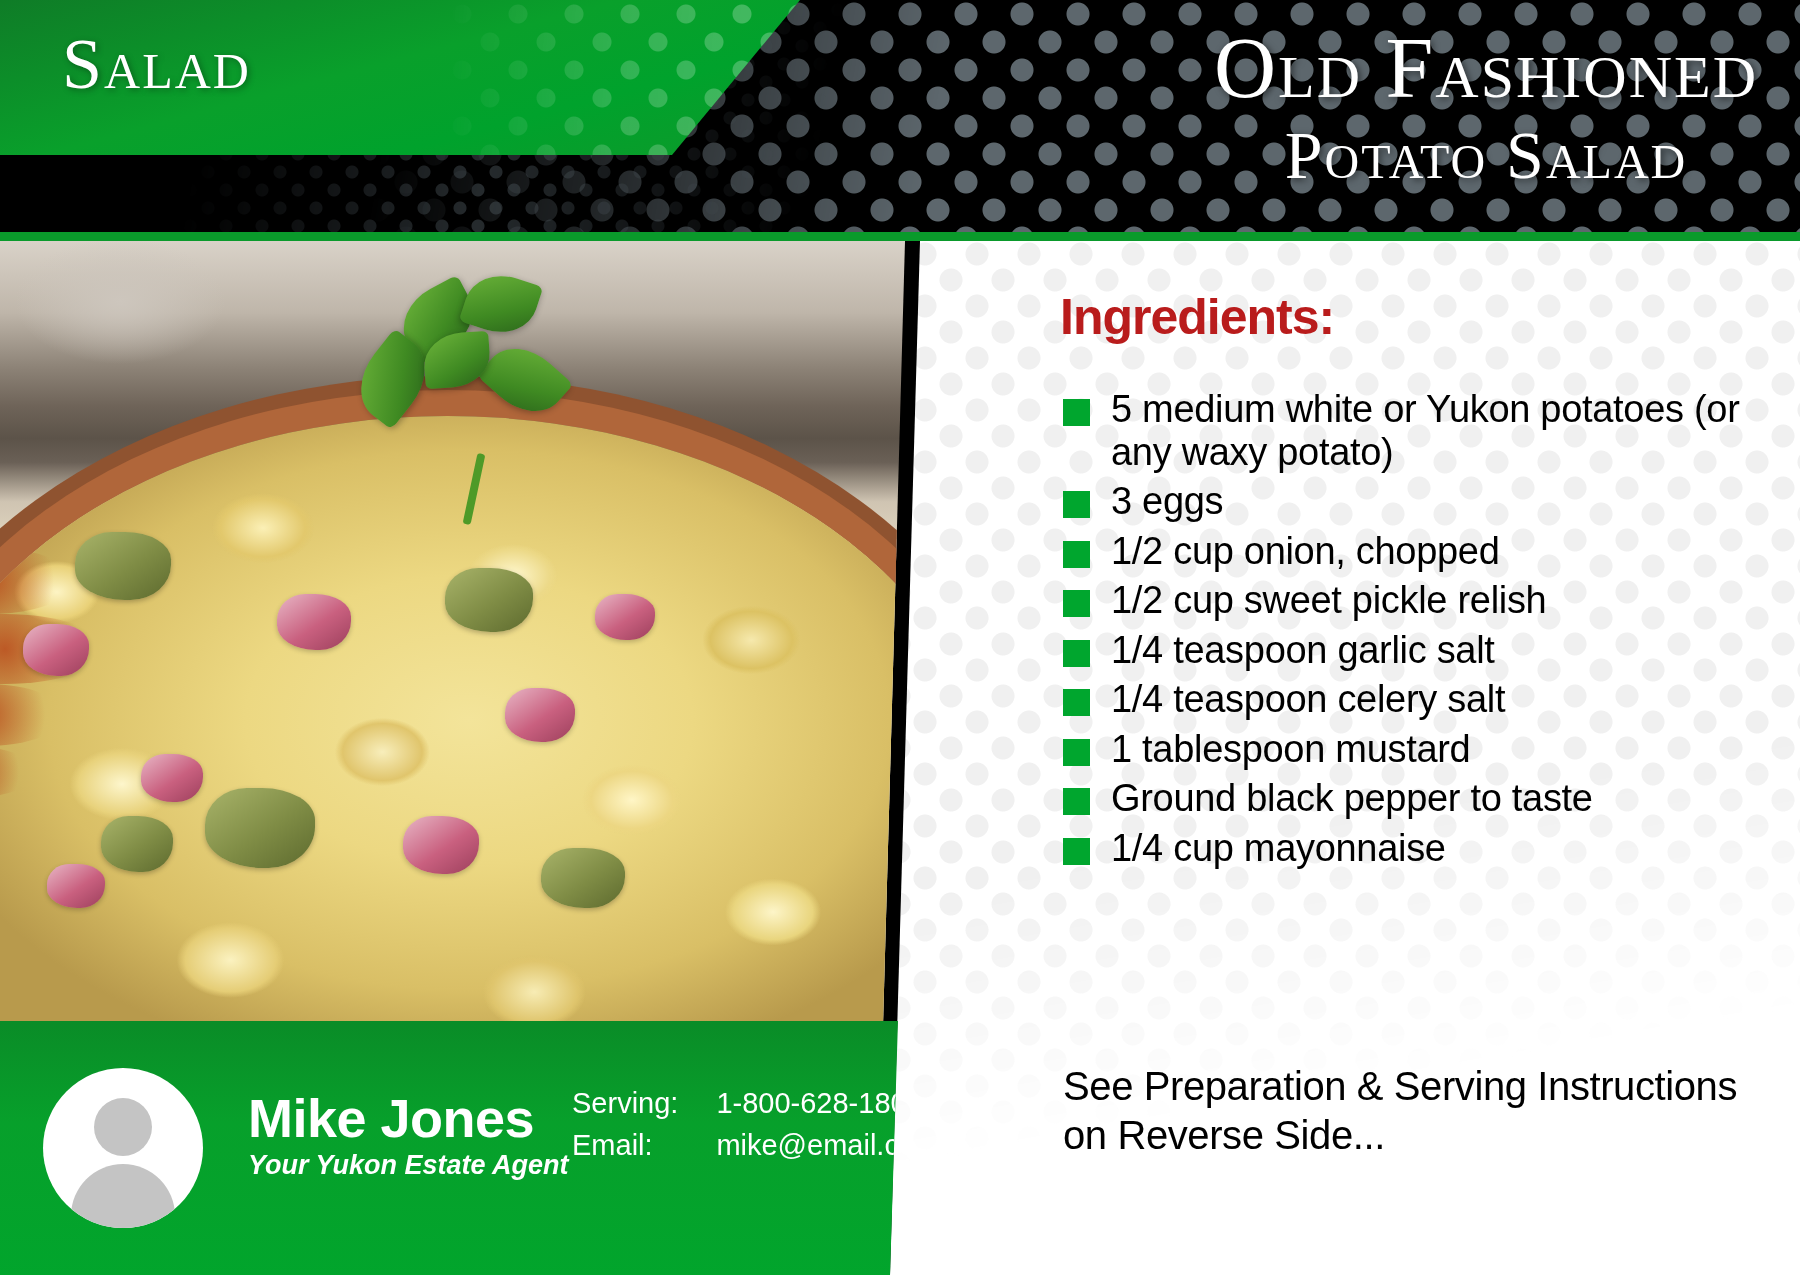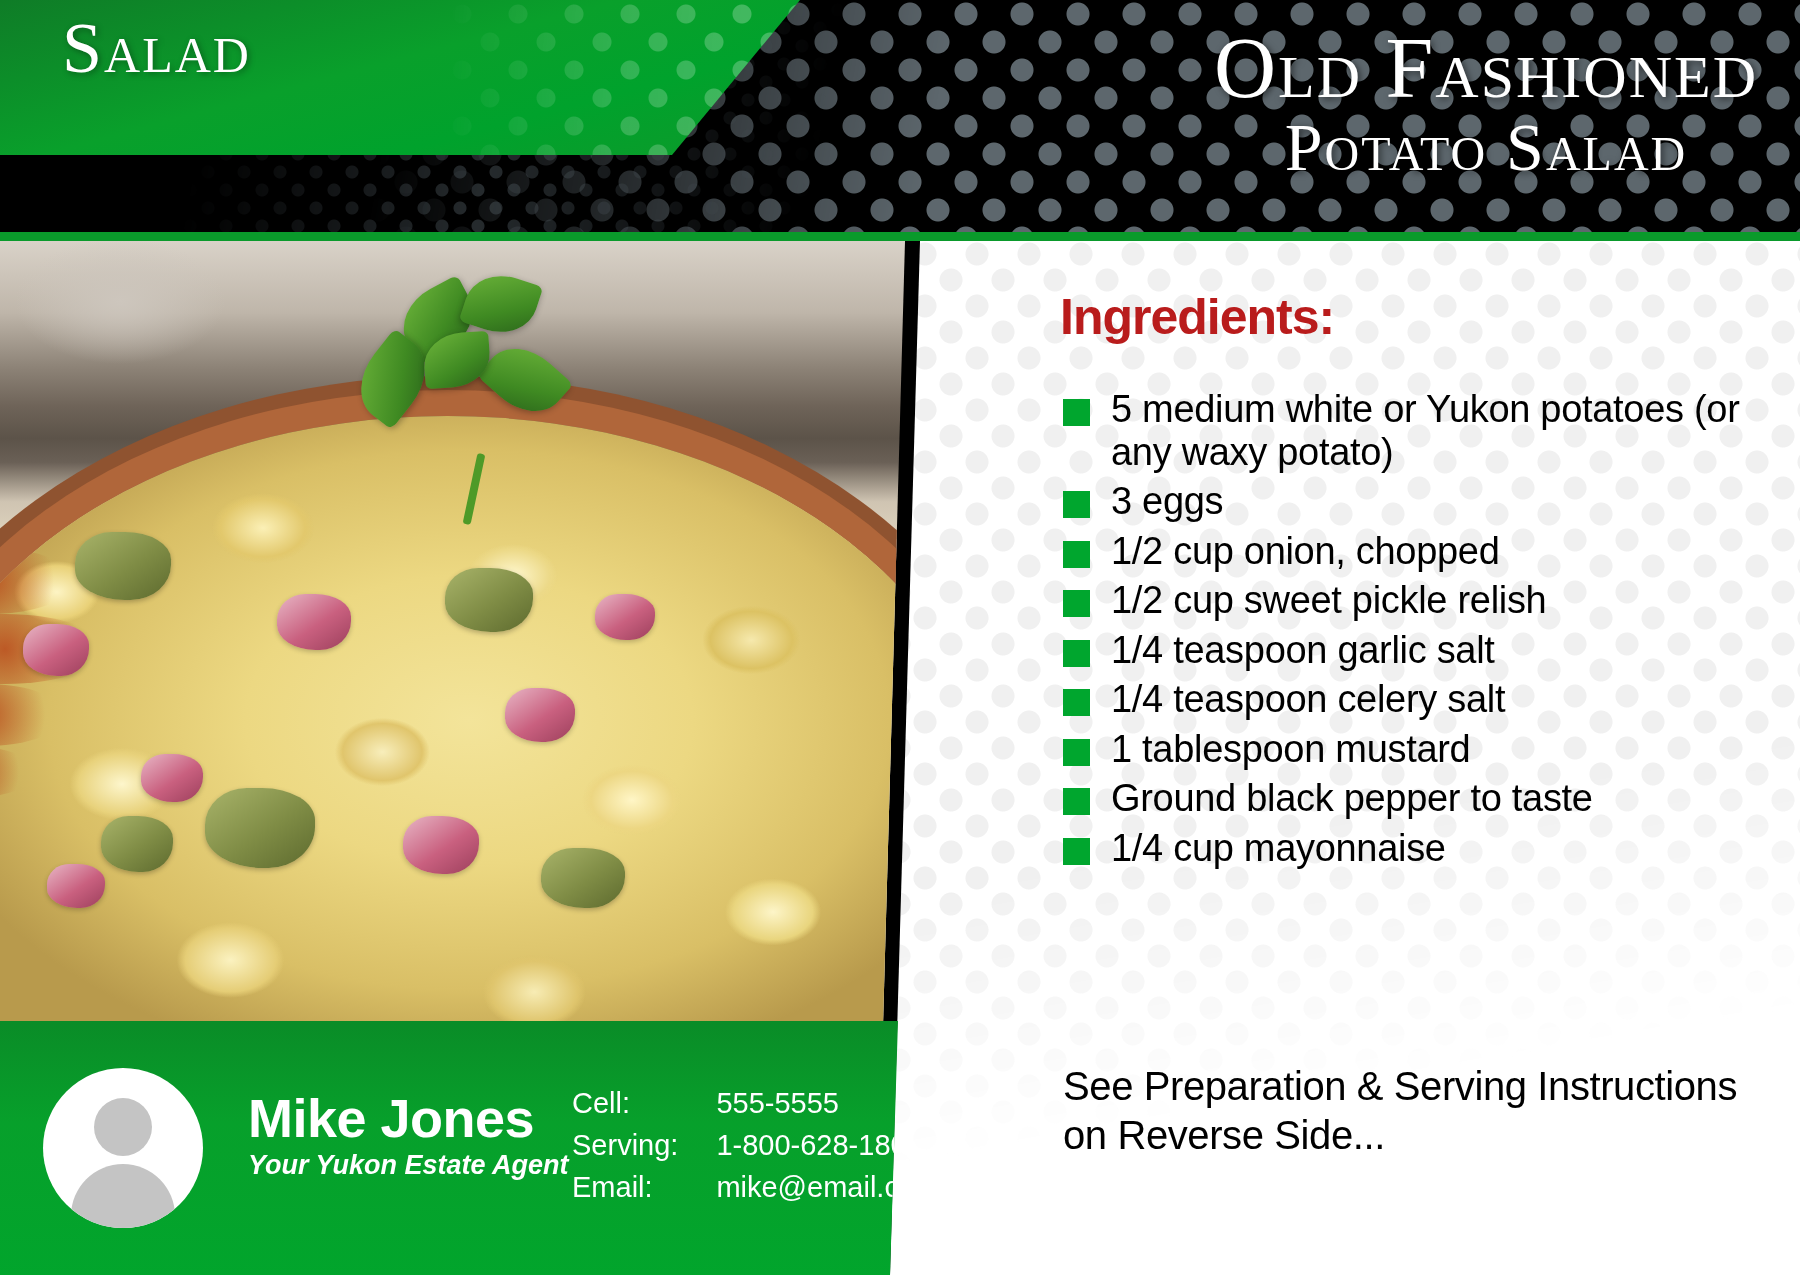--- a/index.html
+++ b/index.html
@@ -66,21 +66,21 @@
     background-image:
       radial-gradient(circle at 14px 14px, rgba(255,255,255,0.28) 9px, rgba(255,255,255,0) 10px),
       radial-gradient(circle at 42px 42px, rgba(255,255,255,0.28) 9px, rgba(255,255,255,0) 10px);
     background-size: 56px 56px, 56px 56px;
     -webkit-mask-image: linear-gradient(95deg, rgba(0,0,0,0) 55%, rgba(0,0,0,0.7) 78%, rgba(0,0,0,1) 100%);
     mask-image: linear-gradient(95deg, rgba(0,0,0,0) 55%, rgba(0,0,0,0.7) 78%, rgba(0,0,0,1) 100%);
   }
   .category-label {
     position: absolute;
     left: 62px;
-    top: 12px;
+    top: 28px;
     color: #ffffff;
     font-family: "Liberation Serif", serif;
     font-size: 72px;
     font-variant: small-caps;
     letter-spacing: 2px;
     text-shadow: 2px 2px 6px rgba(0,0,0,0.35);
     line-height: 1;
   }
 
   .title-block {
@@ -97,21 +97,21 @@
     font-size: 86px;
     font-variant: small-caps;
     letter-spacing: 2px;
     display: block;
   }
   .title-line2 {
     font-size: 68px;
     font-variant: small-caps;
     letter-spacing: 2px;
     display: block;
-    margin-top: 4px;
+    margin-top: 12px;
   }
 
   
   .header-rule {
     position: absolute;
     left: 0;
     top: 232px;
     width: 1800px;
     height: 9px;
     background: #0a9a2b;
@@ -421,24 +421,20 @@
     <div class="footer-bar">
       <div class="avatar">
         <div class="avatar-head"></div>
         <div class="avatar-body"></div>
       </div>
       <div class="agent-name">Mike Jones</div>
       <div class="agent-title">Your Yukon Estate Agent</div>
       <table class="contact-table">
         <tbody>
           <tr>
-            <td class="contact-label">Cell:</td>
-            <td>555-5555</td>
-          </tr>
-          <tr>
             <td class="contact-label">Serving:</td>
             <td>1-800-628-1804</td>
           </tr>
           <tr>
             <td class="contact-label">Email:</td>
             <td>mike@email.com</td>
           </tr>
         </tbody>
       </table>
     </div>

